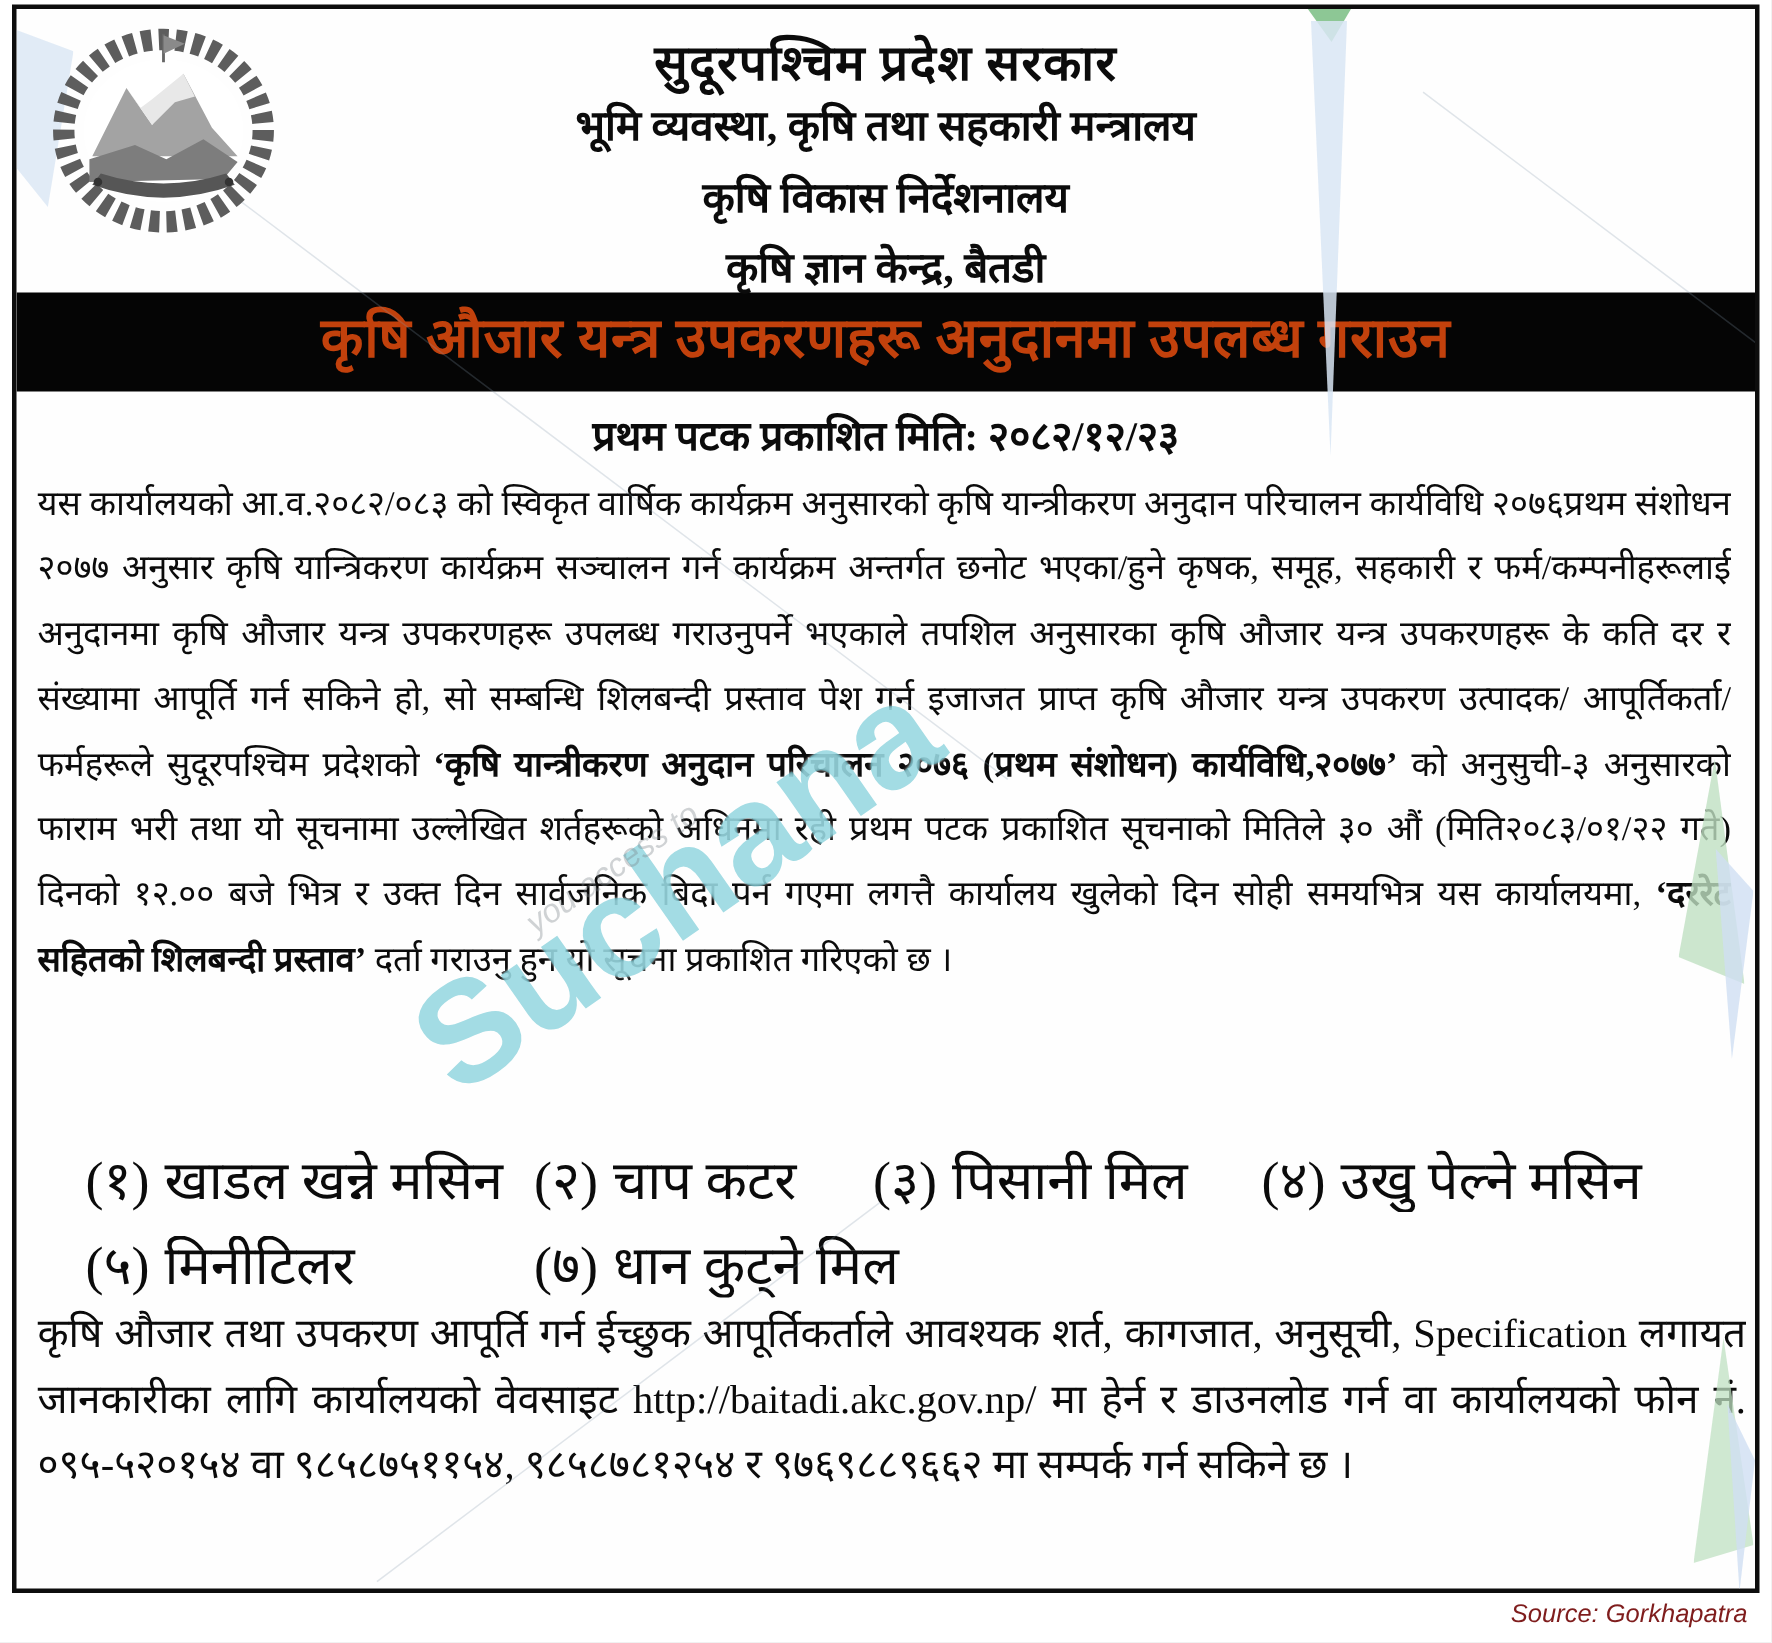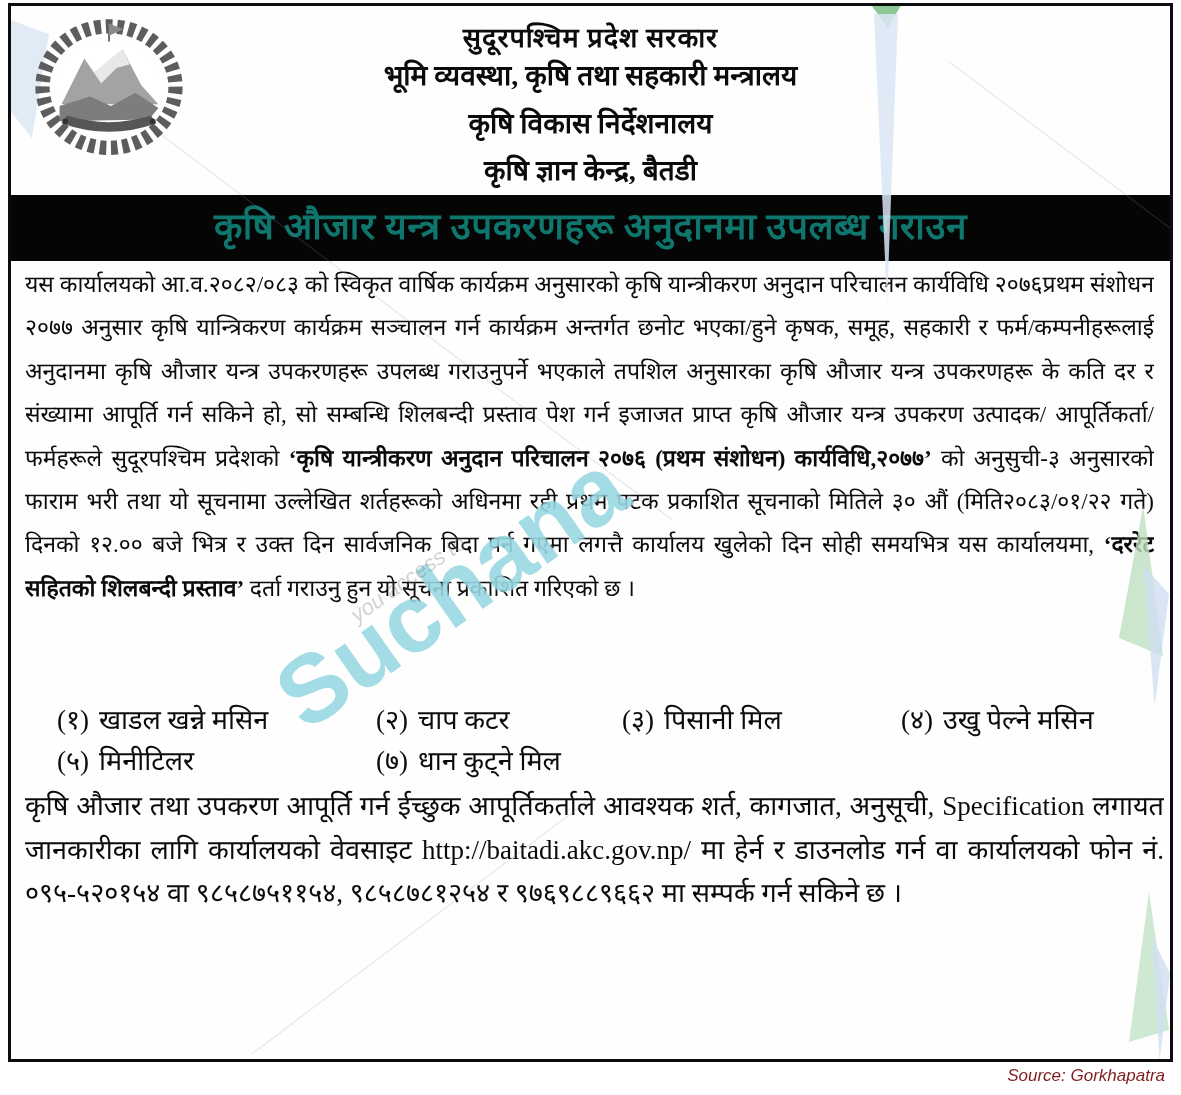--- a/index.html
+++ b/index.html
@@ -39,27 +39,27 @@
     height:1px;background:rgba(130,150,170,.25);
     transform-origin:0 0;
   }
   
   .header{position:relative;height:189px;}
   .emblem{position:absolute;left:22px;top:10px;}
   .header-text{
     position:absolute;left:0;top:0;width:100%;
     text-align:center;
   }
-  .h-line1{font-size:27px;font-weight:bold;letter-spacing:1px;margin-top:12px;}
+  .h-line1{font-size:33px;font-weight:bold;letter-spacing:1px;margin-top:12px;}
   .h-line2{font-size:28px;font-weight:600;}
   .h-line3{font-size:28px;font-weight:600;margin-top:10px;}
   .h-line4{font-size:28px;font-weight:600;margin-top:9px;text-align:center;}
   
   .banner{
-    background:#050505;color:#0f766e;
+    background:#050505;color:#c2410c;
     text-align:center;
     padding:10px 6px 12px 6px;
   }
   .banner-line{
     font-size:37px;font-weight:bold;
     line-height:44px;letter-spacing:.5px;
   }
   .banner-line + .banner-line{margin-top:1px;}
   
   .date-line{
@@ -73,22 +73,22 @@
     height:437px;overflow:hidden;
   }
   .bold{font-weight:bold;}
   .materials-heading{
     margin:4px 16px 0 14px;
     font-size:28px;font-weight:bold;
     height:44px;line-height:44px;
   }
   .items-row{
     display:flex;
-    margin:0 16px 0 46px;
-    font-size:27px;height:41px;line-height:41px;gap:20px;
+    margin:16px 16px 0 46px;
+    font-size:36px;height:41px;line-height:41px;
   }
   .item{white-space:nowrap;overflow:hidden;}
   .item .inum{margin-right:10px;}
   .iw1{width:299px;}
   .iw2{width:226px;}
   .iw3{width:259px;}
   .iw4{flex:1;}
   .footer-para{
     margin:3px 6px 0 14px;
     font-size:27px;line-height:43.5px;
@@ -141,20 +141,21 @@
         <div class="h-line2">भूमि व्यवस्था, कृषि तथा सहकारी मन्त्रालय</div>
         <div class="h-line3">कृषि विकास निर्देशनालय</div>
         <div class="h-line4">कृषि ज्ञान केन्द्र, बैतडी</div>
       </div>
     </div>
 
     <div class="banner">
       <div class="banner-line">कृषि औजार यन्त्र उपकरणहरू अनुदानमा उपलब्ध गराउन</div>
     </div>
 
+    <div class="date-line">प्रथम पटक प्रकाशित मिति: २०८२/१२/२३</div>
 
     <div class="body-para"><span>यस कार्यालयको आ.व.२०८२/०८३ को स्विकृत वार्षिक कार्यक्रम अनुसारको कृषि यान्त्रीकरण अनुदान परिचालन कार्यविधि २०७६प्रथम संशोधन २०७७ अनुसार कृषि यान्त्रिकरण कार्यक्रम सञ्चालन गर्न कार्यक्रम अन्तर्गत छनोट भएका/हुने कृषक, समूह, सहकारी र फर्म/कम्पनीहरूलाई अनुदानमा कृषि औजार यन्त्र उपकरणहरू उपलब्ध गराउनुपर्ने भएकाले तपशिल अनुसारका कृषि औजार यन्त्र उपकरणहरू के कति दर र संख्यामा आपूर्ति गर्न सकिने हो, सो सम्बन्धि शिलबन्दी प्रस्ताव पेश गर्न इजाजत प्राप्त कृषि औजार यन्त्र उपकरण उत्पादक/ आपूर्तिकर्ता/फर्महरूले सुदूरपश्चिम प्रदेशको </span><span class="bold">‘कृषि यान्त्रीकरण अनुदान परिचालन २०७६ (प्रथम संशोधन) कार्यविधि,२०७७’</span><span> को अनुसुची-३ अनुसारको फाराम भरी तथा यो सूचनामा उल्लेखित शर्तहरूको अधिनमा रही प्रथम पटक प्रकाशित सूचनाको मितिले ३० औं (मिति२०८३/०१/२२ गते) दिनको १२.०० बजे भित्र र उक्त दिन सार्वजनिक बिदा पर्न गएमा लगत्तै कार्यालय खुलेको दिन सोही समयभित्र यस कार्यालयमा, </span><span class="bold">‘दररेट सहितको शिलबन्दी प्रस्ताव’</span><span> दर्ता गराउनु हुन यो सूचना प्रकाशित गरिएको छ ।</span></div>
 
     <div class="items-row">
       <div class="item iw1">
         <span class="inum">(१)</span><span>खाडल खन्ने मसिन</span>
       </div>
       <div class="item iw2">
         <span class="inum">(२)</span><span>चाप कटर</span>
       </div>

